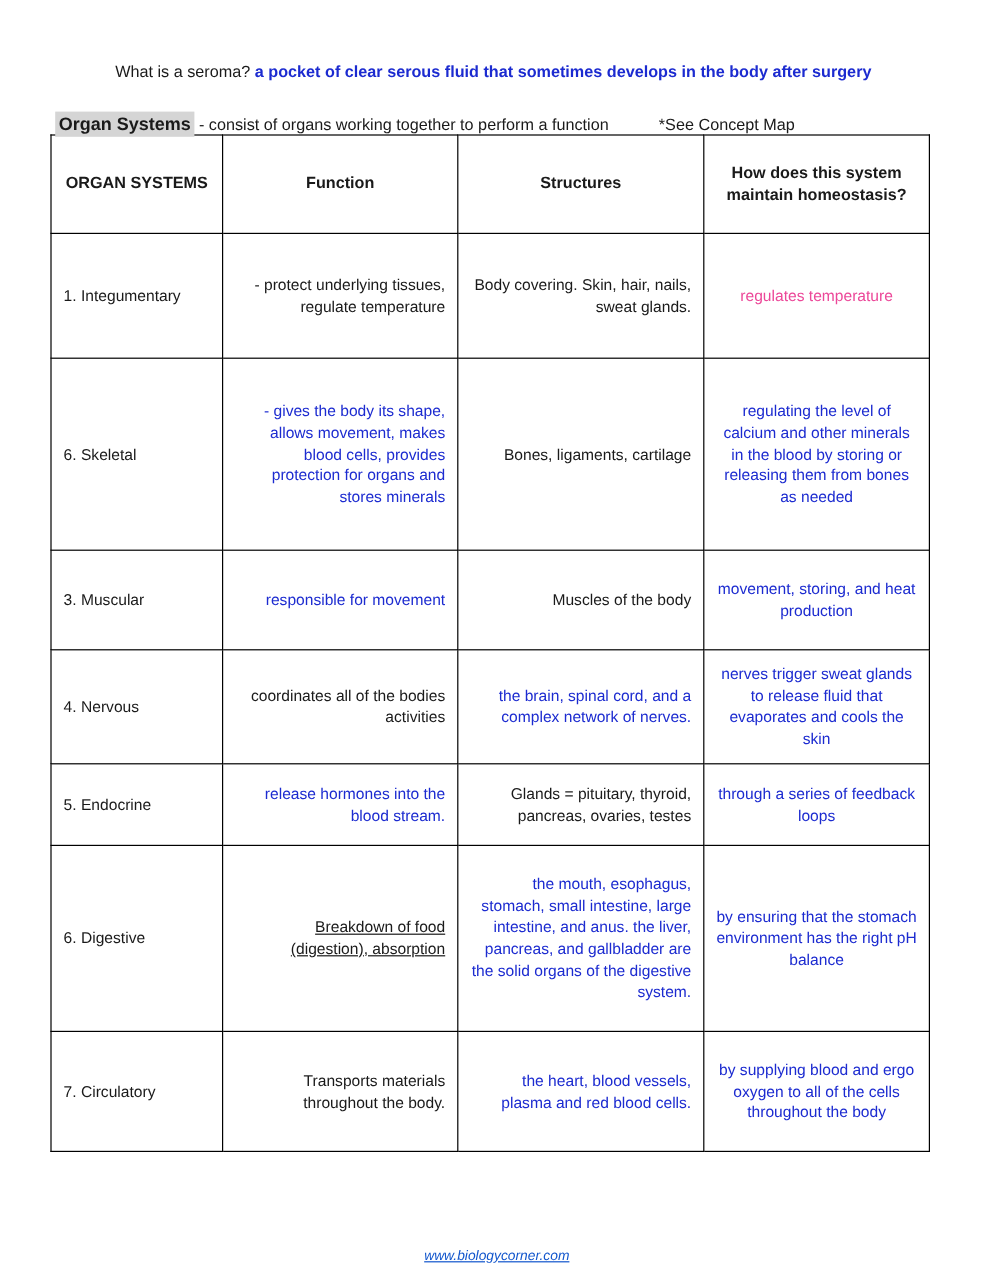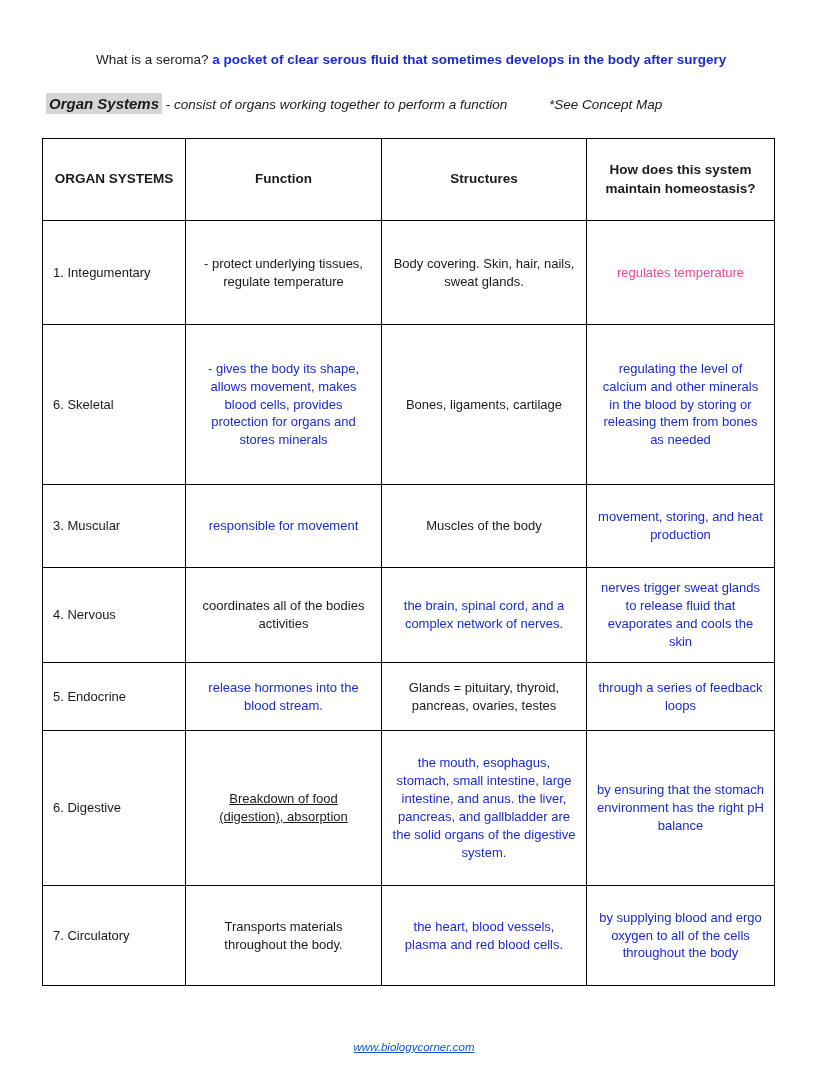--- a/index.html
+++ b/index.html
@@ -20,23 +20,21 @@
     line-height: 27px;
     text-indent: 54px;
     margin-bottom: 22px;
     max-width: 740px;
   }
   .question-answer { font-weight: bold; }
 
   
   .section-line {
     font-size: 13.5px;
-    margin-bottom: 26px;
     margin-left: 4px;
-    font-style: italic;
   }
   .section-title {
     font-weight: bold;
     font-size: 15px;
     padding: 2px 3px;
   }
   .section-note { margin-left: 38px; }
 
   
   table.organ-table {
@@ -56,21 +54,21 @@
     text-align: center;
     font-size: 13.5px;
     height: 82px;
   }
   .col-system { width: 143px; }
   .col-function { width: 196px; }
   .col-structures { width: 205px; }
   .col-homeo { width: 188px; }
 
   td.cell-system { text-align: left; }
-  td.cell-function, td.cell-structures { text-align: center; }
+  td.cell-function, td.cell-structures { text-align: right; }
   td.cell-homeo { text-align: center; }
 
   tr.row-1 { height: 104px; }
   tr.row-2 { height: 160px; }
   tr.row-3 { height: 83px; }
   tr.row-4 { height: 95px; }
   tr.row-5 { height: 68px; }
   tr.row-6 { height: 155px; }
   tr.row-7 { height: 100px; }
 

